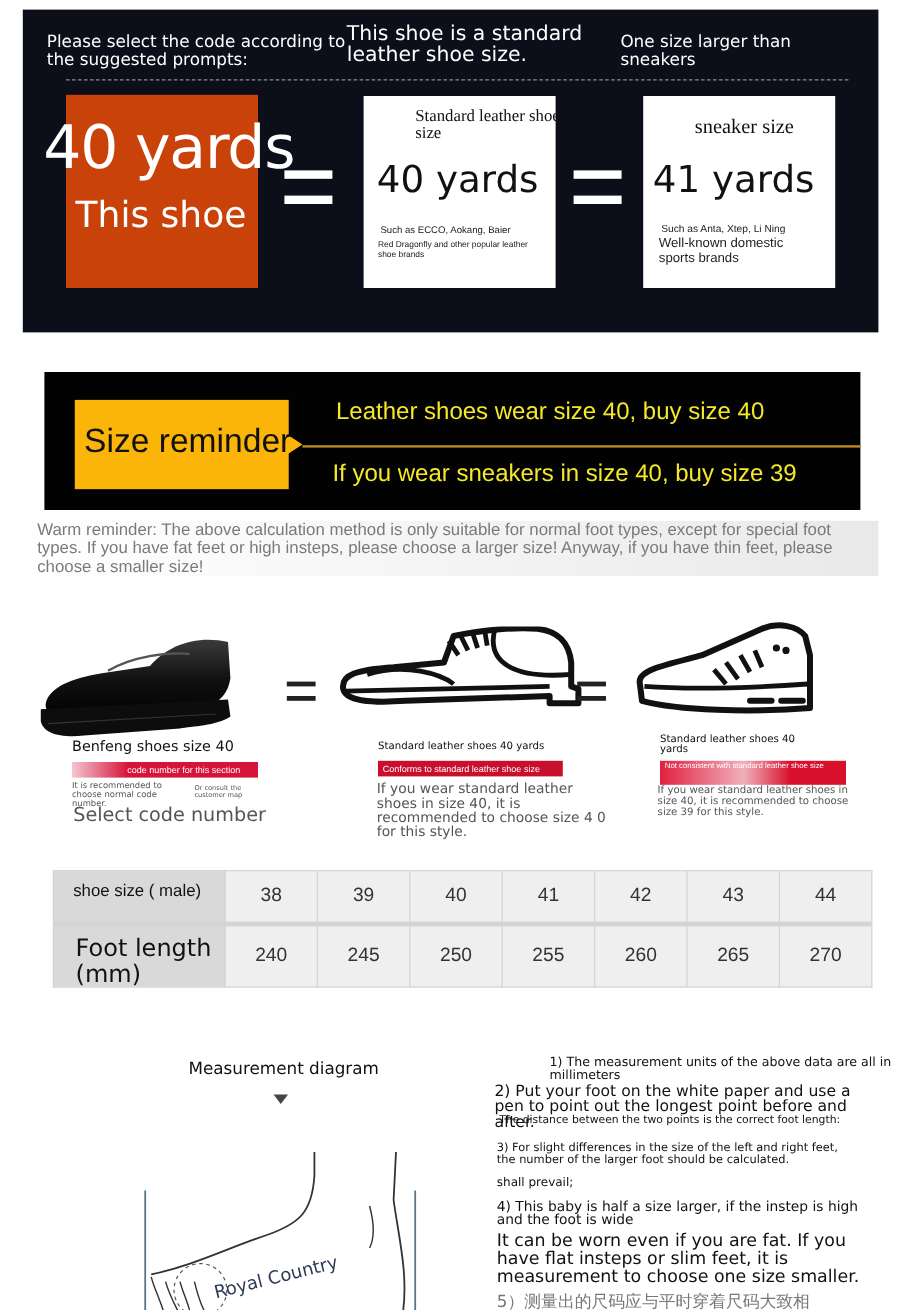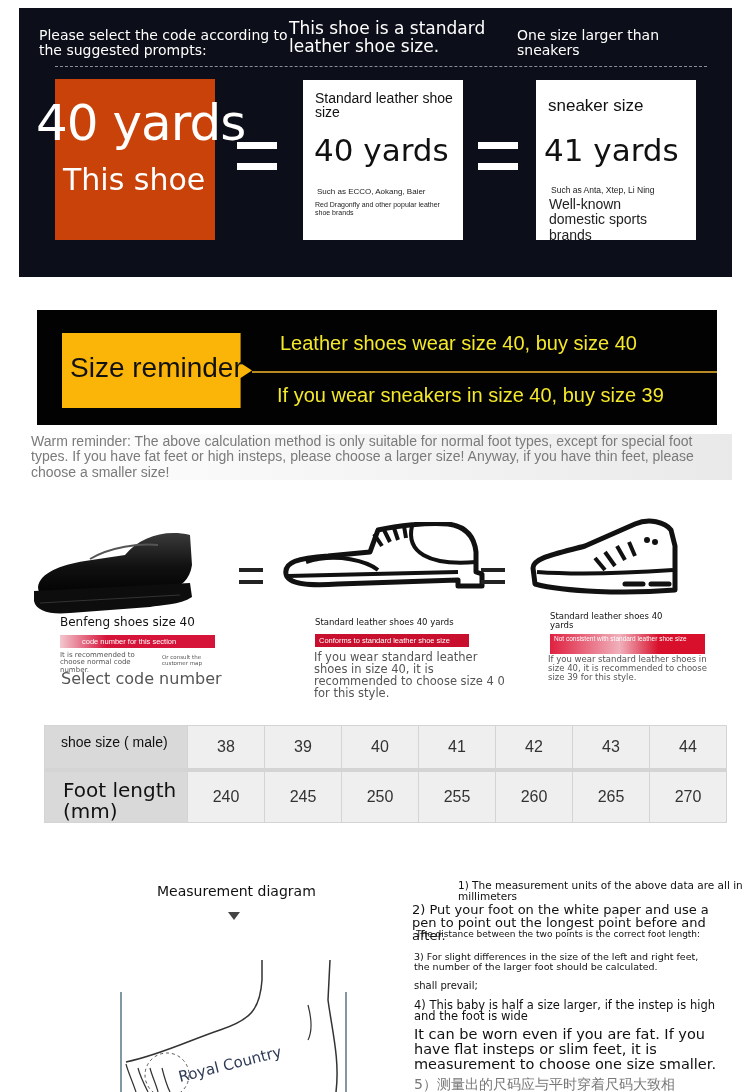--- a/index.html
+++ b/index.html
@@ -22,21 +22,21 @@
   .eq { width: 40px; height: 28px; }
   .eq::before, .eq::after { content: ""; position: absolute; left: 0; width: 100%; height: 7px; background: #fff; }
   .eq::before { top: 0; }
   .eq::after { bottom: 0; }
   #eq1 { left: 218px; top: 134px; }
   #eq2 { left: 459px; top: 134px; }
 
   .white-card { background: #fff; width: 160px; height: 160px; }
   #card1 { left: 284px; top: 72px; }
   #card2 { left: 517px; top: 72px; }
-  .card-head { font-family: Liberation Sans, sans-serif; font-size: 14px; line-height: 1.02; color: #111; }
+  .card-head { font-family: Liberation Serif, serif; font-size: 14px; line-height: 1.02; color: #111; margin-left: 31px; }
   .card-big { font-family: "DejaVu Sans", sans-serif; font-size: 31px; color: #111; white-space: nowrap; }
   .card-small { font-size: 8px; line-height: 1.1; color: #222; }
 
   
   #reminder-panel { left: 37px; top: 310px; width: 680px; height: 115px; background: #020202; }
   #reminder-tag { left: 25px; top: 23px; width: 190px; height: 75px; background: #fbb509;
       clip-path: polygon(0 0, 94% 0, 94% 40%, 100% 50%, 94% 60%, 94% 100%, 0 100%); }
   #reminder-tag-text { left: 33px; top: 42px; font-size: 28px; color: #111; white-space: nowrap; }
   #reminder-line { left: 215px; top: 61px; width: 465px; height: 2px; background: #b78a22; }
   .reminder-text { color: #f4e82a; font-size: 20px; white-space: nowrap; }
@@ -104,21 +104,21 @@
     <div class="abs card-small" style="left:14px;top:108px;width:140px;">Such as ECCO, Aokang, Baier</div>
     <div class="abs card-small" style="left:12px;top:121px;width:125px;font-size:7px;">Red Dragonfly and other popular leather shoe brands</div>
   </div>
 
   <div id="eq2" class="abs eq"></div>
 
   <div id="card2" class="abs white-card">
     <div class="abs card-head" style="left:12px;top:17px;font-size:17px;">sneaker size</div>
     <div class="abs card-big" style="left:8px;top:52px;">41 yards</div>
     <div class="abs card-small" style="left:15px;top:106px;width:140px;font-size:8.5px;">Such as Anta, Xtep, Li Ning</div>
-    <div class="abs card-small" style="left:13px;top:117px;width:110px;font-size:14px;">Well-known domestic sports brands</div>
+    <div class="abs card-small" style="left:13px;top:117px;width:110px;font-size:11px;">Well-known domestic sports brands</div>
   </div>
 </div>
 
 <div id="reminder-panel" class="abs">
   <div id="reminder-tag" class="abs"></div>
   <div id="reminder-tag-text" class="abs">Size reminder</div>
   <div id="reminder-line" class="abs"></div>
   <div id="rem1" class="abs reminder-text">Leather shoes wear size 40, buy size 40</div>
   <div id="rem2" class="abs reminder-text">If you wear sneakers in size 40, buy size 39</div>
 </div>
@@ -152,21 +152,21 @@
 <svg id="sneaker" class="abs" viewBox="0 0 160 84">
   <path d="M8 52 C8 42 30 38 60 30 L110 8 C124 2 140 6 146 14 L150 30 L150 74 C100 78 40 76 10 68 Z" fill="none" stroke="#111" stroke-width="5" stroke-linejoin="round"></path>
   <path d="M12 56 C40 58 90 58 148 54" stroke="#111" stroke-width="4" fill="none"></path>
   <path d="M70 42 L80 54 M80 36 L90 50 M92 30 L100 44 M104 26 L110 40" stroke="#111" stroke-width="4"></path>
   <circle cx="122" cy="24" r="3" fill="#111"></circle>
     <circle cx="130" cy="26" r="3" fill="#111"></circle>
   <path d="M100 68 L118 68 M126 68 L144 68" stroke="#111" stroke-width="5" stroke-linecap="round"></path>
 </svg>
 
 <div class="abs shoe-title" style="left:60px;top:615px;font-size:12px;white-space:nowrap;">Benfeng shoes size 40</div>
-<div class="abs red-bar" style="left:60px;top:635px;width:155px;padding-left:22px;background:linear-gradient(90deg,#f3c7cf 0%,#d6143a 30%,#d6143a 100%);">code number for this section</div>
+<div class="abs red-bar" style="left:60px;top:635px;width:155px;padding-left:46px;background:linear-gradient(90deg,#f3c7cf 0%,#d6143a 30%,#d6143a 100%);">code number for this section</div>
 <div class="abs shoe-desc" style="left:60px;top:652px;font-size:7px;width:100px;line-height:1.05;">It is recommended to choose normal code number.</div>
 <div class="abs shoe-desc" style="left:162px;top:654px;font-size:5.5px;width:48px;line-height:1.1;">Or consult the customer map</div>
 <div class="abs shoe-desc" style="left:61px;top:669px;font-size:16px;white-space:nowrap;">Select code number</div>
 
 <div class="abs shoe-title" style="left:315px;top:617px;font-size:8.5px;white-space:nowrap;">Standard leather shoes 40 yards</div>
 <div class="abs red-bar" style="left:315px;top:634px;width:154px;">Conforms to standard leather shoe size</div>
 <div class="abs shoe-desc" style="left:314px;top:651px;font-size:11.5px;width:198px;line-height:1.05;">If you wear standard leather shoes in size 40, it is recommended to choose size 4 0 for this style.</div>
 
 <div class="abs shoe-title" style="left:550px;top:612px;font-size:8.5px;width:120px;line-height:1.05;">Standard leather shoes 40 yards</div>
 <div class="abs red-bar" style="left:550px;top:634px;width:155px;height:20px;white-space:normal;line-height:1.05;font-size:6.5px;background:linear-gradient(90deg,#e02040 0%,#f0b0bb 45%,#d8102c 70%,#d8102c 100%);">Not consistent with standard leather shoe size</div>

